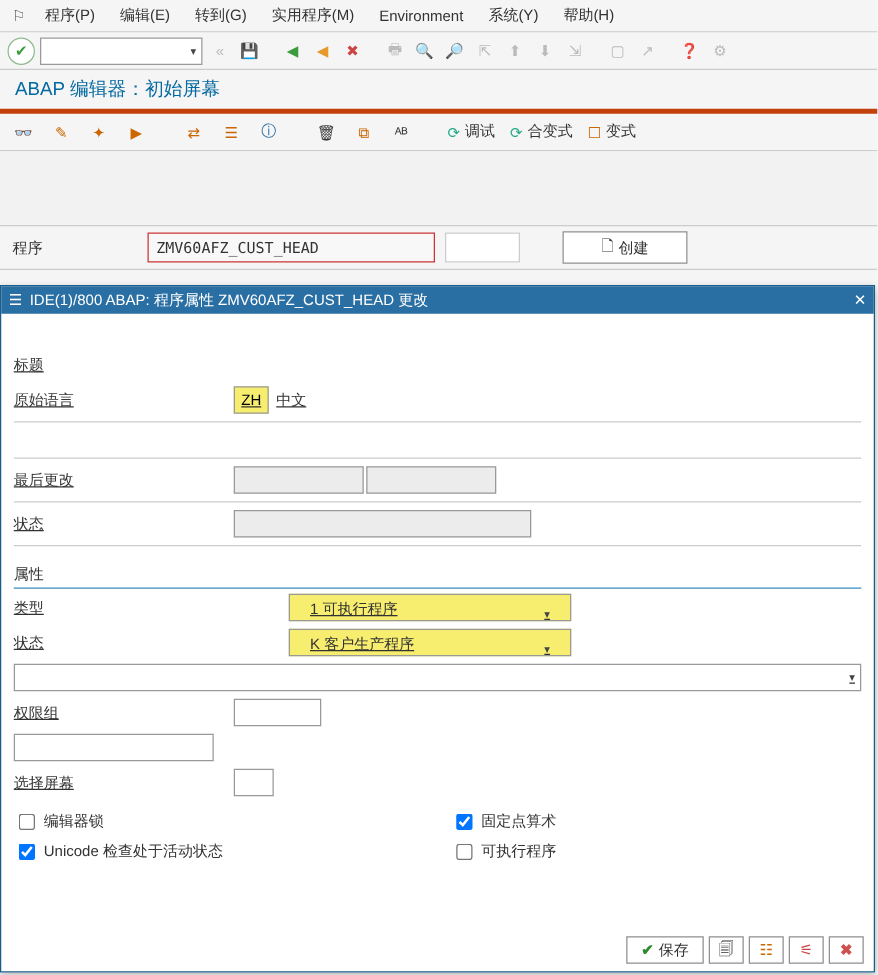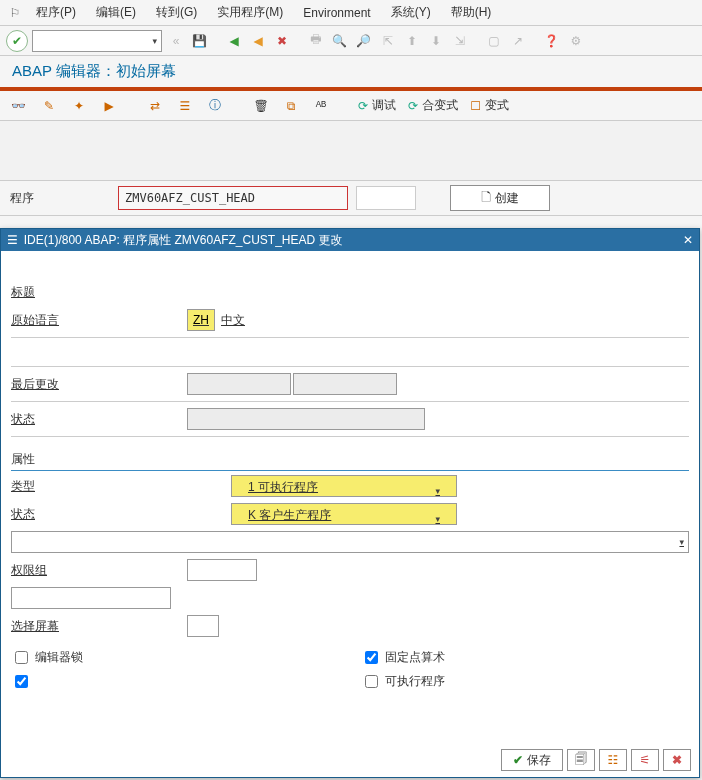--- a/index.html
+++ b/index.html
@@ -195,20 +195,21 @@
     </div>
 
     <div style="display:flex;margin-top:4px">
       <div style="width:350px">
         <div class="chkrow">
           <input type="checkbox" style="">
           <span>编辑器锁</span>
         </div>
         <div class="chkrow">
           <input type="checkbox" checked="" style="">
+          <span>Unicode 检查处于活动状态</span>
         </div>
       </div>
       <div>
         <div class="chkrow">
           <input type="checkbox" checked="" style="">
           <span>固定点算术</span>
         </div>
         <div class="chkrow">
           <input type="checkbox" style="">
           <span>可执行程序</span>

